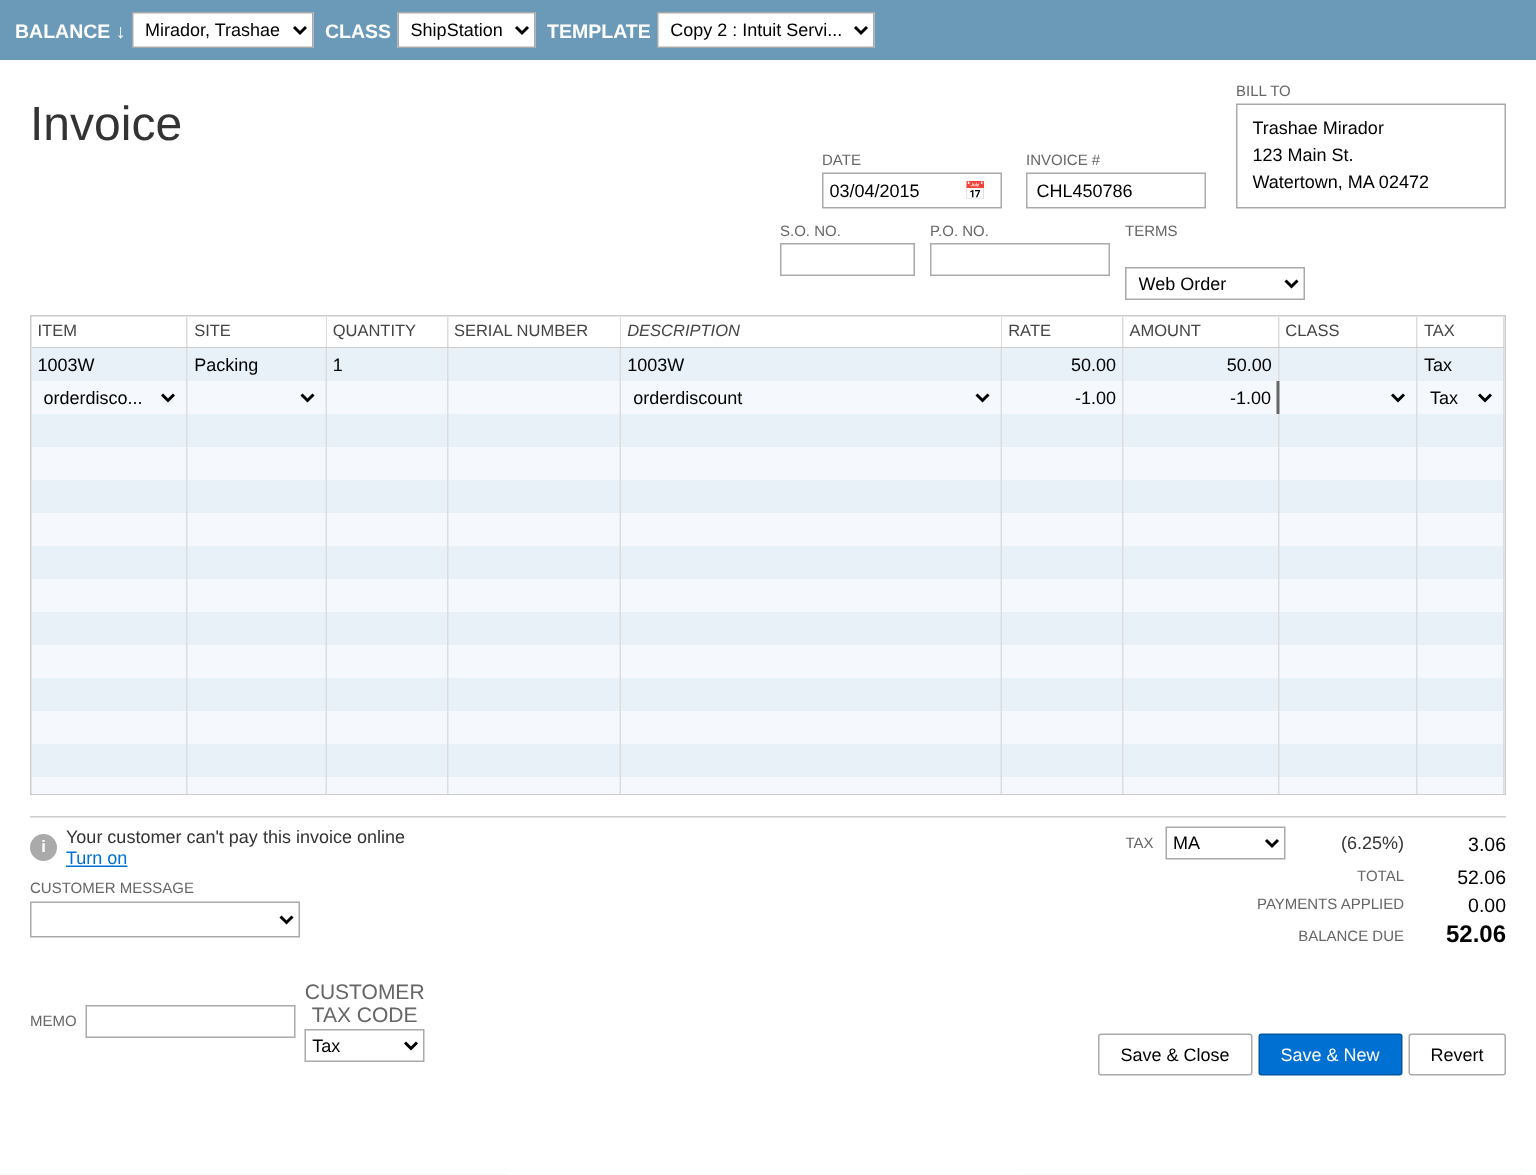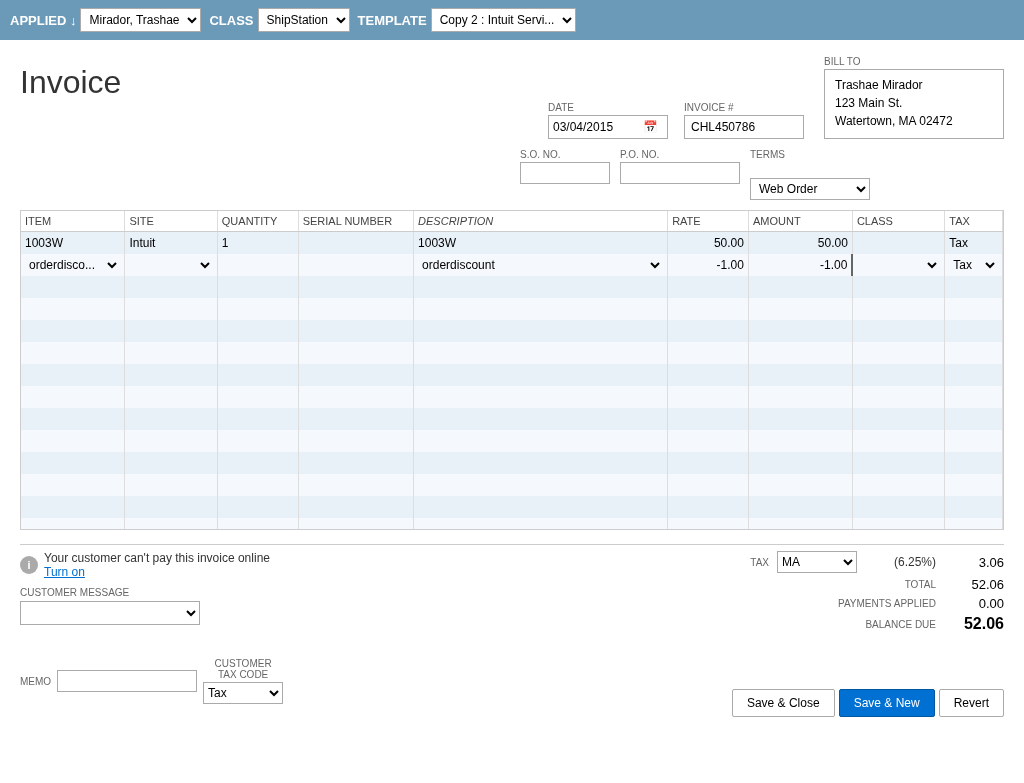--- a/index.html
+++ b/index.html
@@ -333,21 +333,21 @@
       font-size: 12px;
       padding: 0 4px;
     }
     .tax-code-section {
       display: flex;
       flex-direction: column;
       align-items: center;
       gap: 2px;
     }
     .tax-code-label {
-      font-size: 10px;
+      font-size: 14px;
       text-transform: uppercase;
       color: #666;
       text-align: center;
       line-height: 1.1;
     }
     .tax-code-select {
       width: 80px;
       height: 22px;
       border: 1px solid #aaa;
       font-size: 12px;
@@ -376,21 +376,21 @@
     .btn-white {
       background: white;
       border: 1px solid #aaa;
     }
   </style>
 </head>
 <body>
 
 <div id="header">
   <div class="header-group">
-    <label>APPLIED ↓</label>
+    <label>BALANCE ↓</label>
     <select>
       <option value="Mirador, Trashae">Mirador, Trashae</option>
     </select>
   </div>
   <div class="header-group">
     <label>CLASS</label>
     <select>
       <option value="ShipStation">ShipStation</option>
     </select>
   </div>
@@ -463,21 +463,21 @@
           <th class="col-rate">RATE</th>
           <th class="col-amount">AMOUNT</th>
           <th class="col-class">CLASS</th>
           <th class="col-tax">TAX</th>
         </tr>
       </thead>
       <tbody id="table-body">
 
       <tr>
             <td>1003W</td>
-            <td>Intuit</td>
+            <td>Packing</td>
             <td>1</td>
             <td></td>
             <td>1003W</td>
             <td style="text-align: right;">50.00</td>
             <td style="text-align: right;">50.00</td>
             <td></td>
             <td>Tax</td>
           </tr>
           <tr>
             <td><select style="width: 100%; border: none; background: transparent; font-size: 12px;"><option>orderdisco...</option></select></td>

